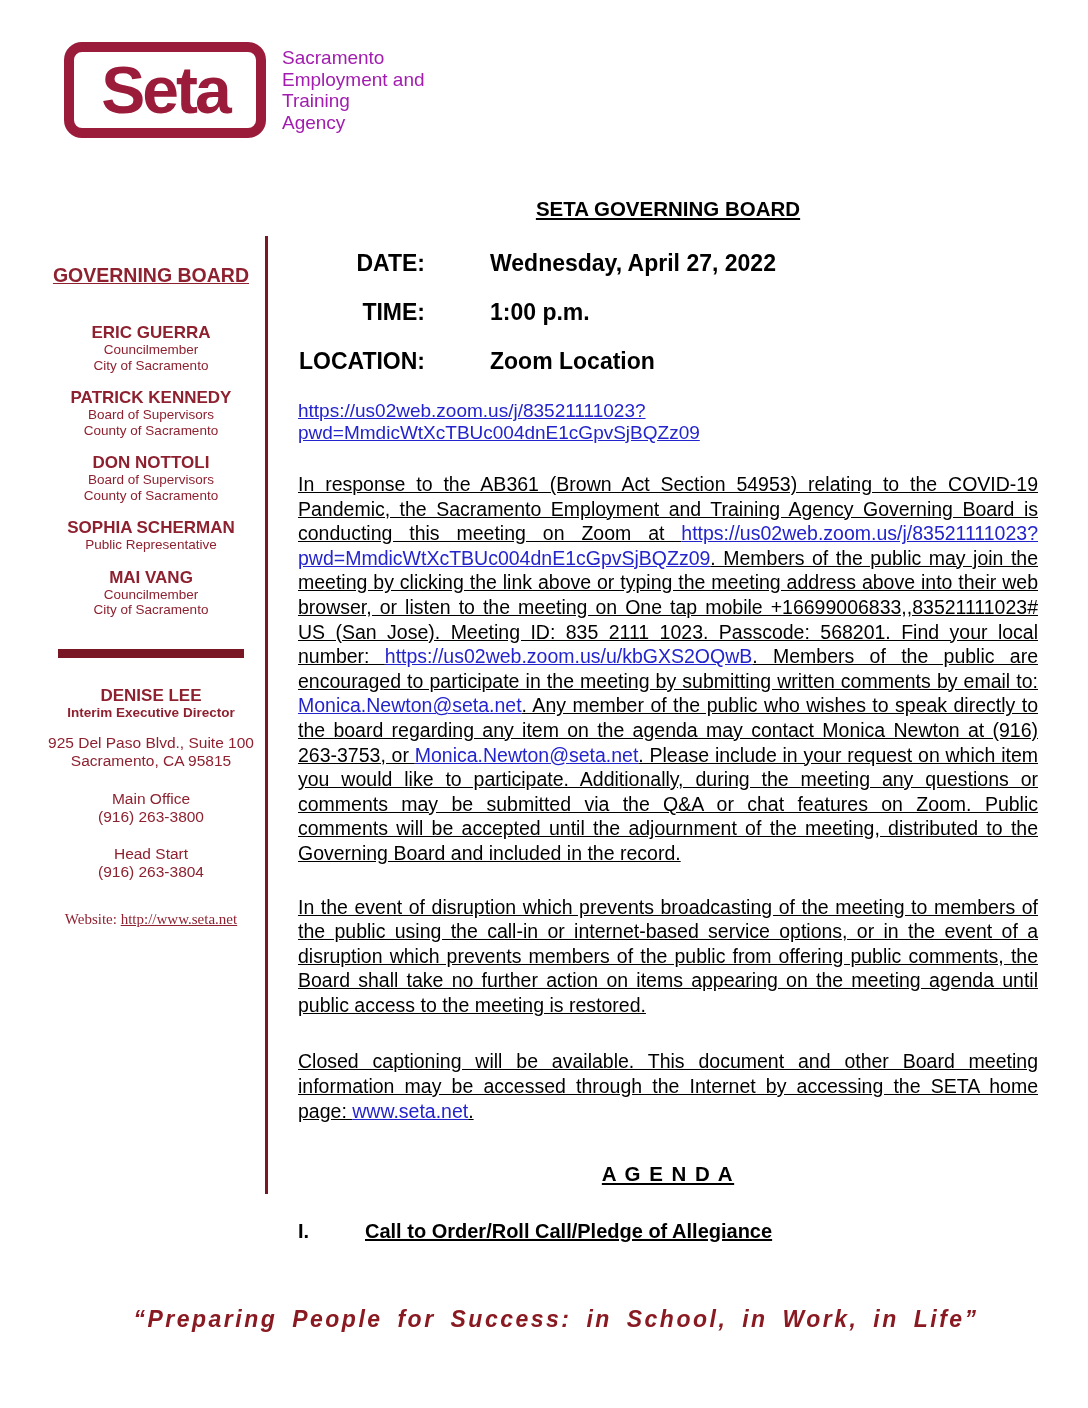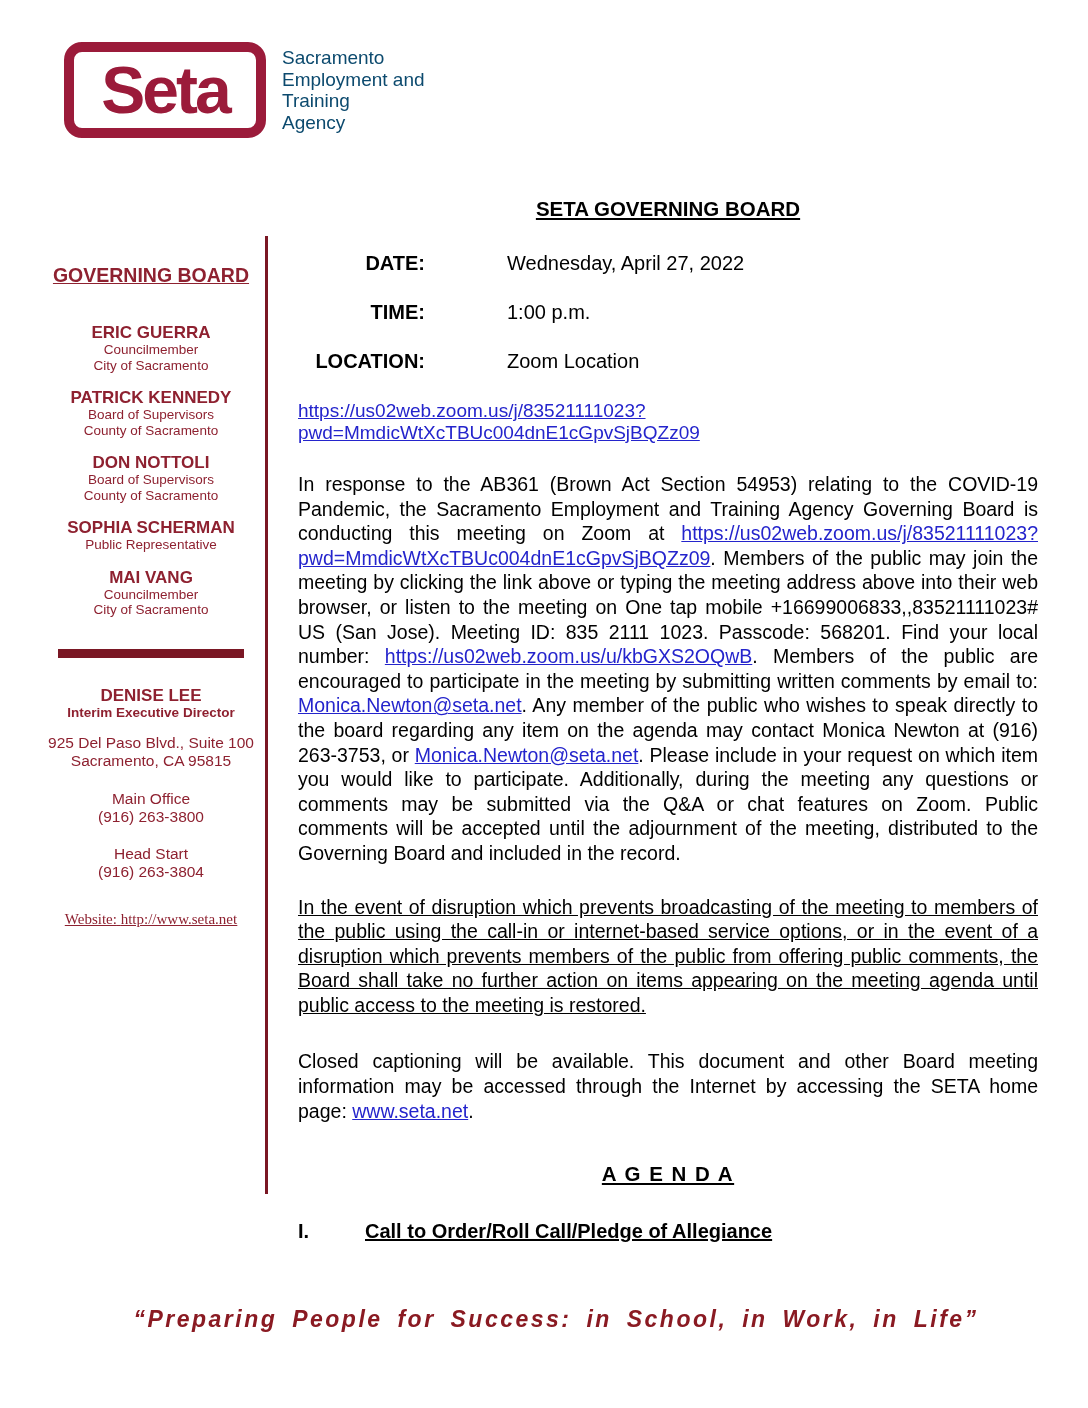--- a/index.html
+++ b/index.html
@@ -15,56 +15,56 @@
   
   .logo-row { position:absolute; left:64px; top:42px; display:flex; gap:16px; }
   .logo-box {
     width:182px; height:76px;
     border:10px solid #9b1b3a; border-radius:18px;
     color:#9b1b3a;
     display:flex; align-items:center; justify-content:center;
     font-size:66px; font-weight:bold; letter-spacing:-3px;
     padding-bottom:0;
   }
-  .agency-name { color:#0c4a6e; font-size:19px; line-height:21.5px; padding-top:5px; }
+  .agency-name { color:#a21caf; font-size:19px; line-height:21.5px; padding-top:5px; }
 
   
   .sidebar { position:absolute; left:44px; top:264px; width:214px; text-align:center; color:#8e2130; }
   .gb-heading { font-size:19.5px; font-weight:bold; text-decoration:underline; margin:0 0 37px 0; }
   .member { margin-bottom:16px; }
   .m-name { font-size:17px; font-weight:bold; line-height:18px; }
   .m-sub  { font-size:13.5px; line-height:15.5px; }
   .sidebar-bar { height:9px; background:#7a1724; margin:31px 14px 29px 14px; }
   .director-name { font-size:17px; font-weight:bold; line-height:18px; }
   .director-title { font-size:13.5px; line-height:16px; margin-bottom:13px;font-weight:bold; }
   .address { font-size:15.5px; line-height:18.5px; margin-bottom:19px; }
   .phone { font-size:15.5px; line-height:18.5px; margin-bottom:18px; }
-  .website { font-family:"Liberation Serif", serif; font-size:15px; margin-top:29px;text-decoration:underline; }
+  .website { font-family:"Liberation Serif", serif; font-size:15px; margin-top:29px; }
   .website a { color:#8e2130; text-decoration:underline; }
 
   .vline { position:absolute; left:265px; top:236px; width:3px; height:958px; background:#7a1724; }
 
   
   main { position:absolute; left:298px; top:197px; width:740px; }
   .doc-title { text-align:center; font-size:20.5px; font-weight:bold; line-height:23px; }
   .doc-title div { text-decoration:underline; }
 
   .meeting-rows { margin-top:33px; }
-  .mrow { display:flex; margin-bottom:28px; font-size:20px; line-height:21px; }
+  .mrow { display:flex; margin-bottom:28px; font-size:23px; line-height:21px; }
   .mrow:last-child { margin-bottom:3px; }
   .mrow .lbl { width:127px; text-align:right; font-weight:bold; white-space:nowrap; }
-  .mrow .val { margin-left:82px; }
+  .mrow .val { margin-left:65px;font-weight:bold; }
   .loc-link { font-size:19px; line-height:22px; }
   .loc-link a { color:#2424cc; text-decoration:underline; }
 
   .para {
     margin-top:28px; font-size:19.5px; line-height:24.6px;
     text-align:justify; overflow-wrap:break-word;
   }
-  .para span { }
+  .para span { text-decoration:underline; }
   .para a { color:#2424cc; text-decoration:underline; }
   .para.plain { text-decoration:underline; }
   .p2 { margin-top:29px; }
   .p3 { margin-top:32px; }
 
   .agenda-heading {
     margin-top:39px; text-align:center;
     font-size:20.5px; font-weight:bold; letter-spacing:1.5px;
     text-decoration:underline;
   }

